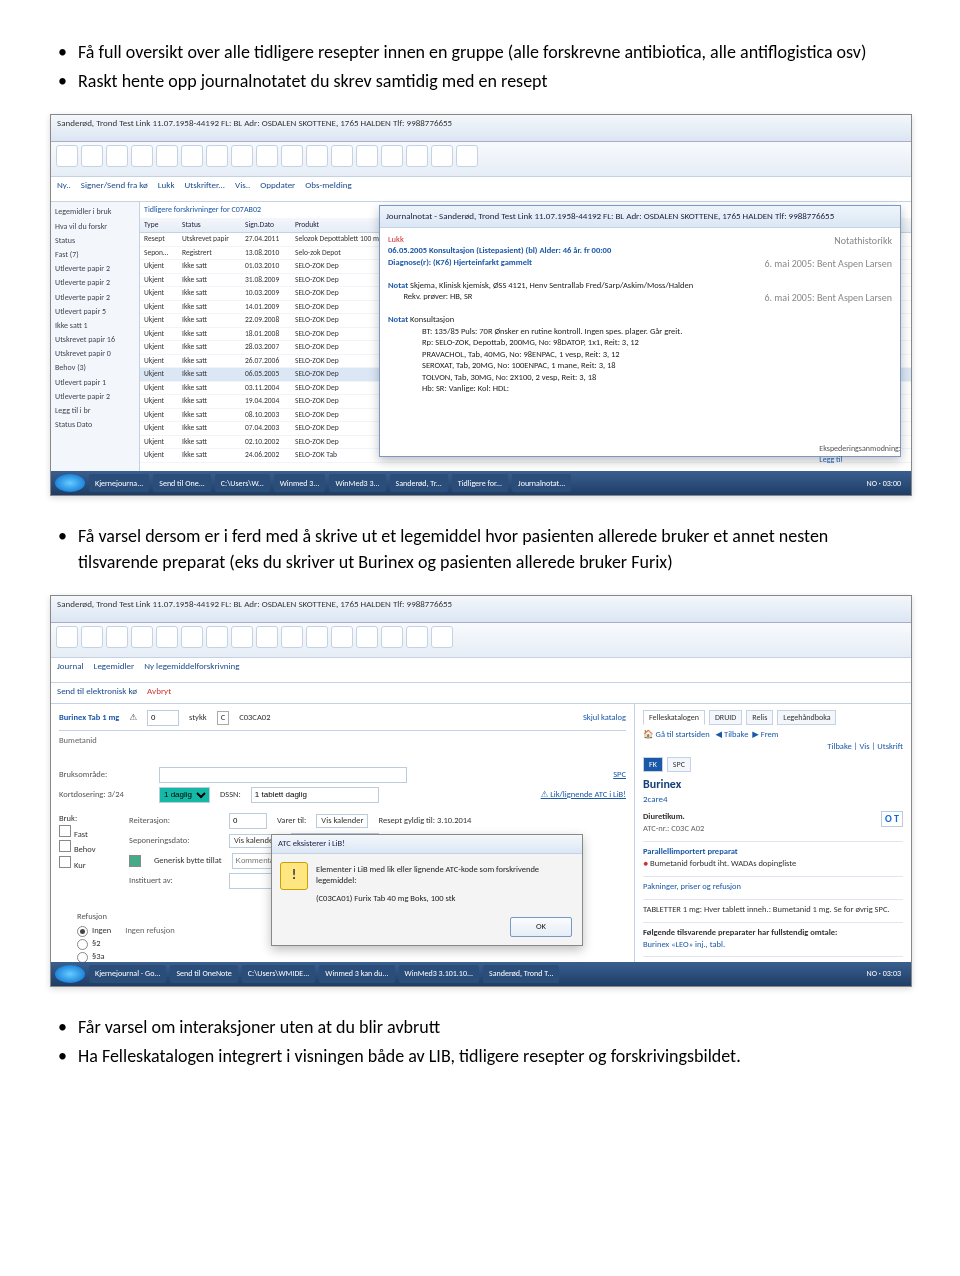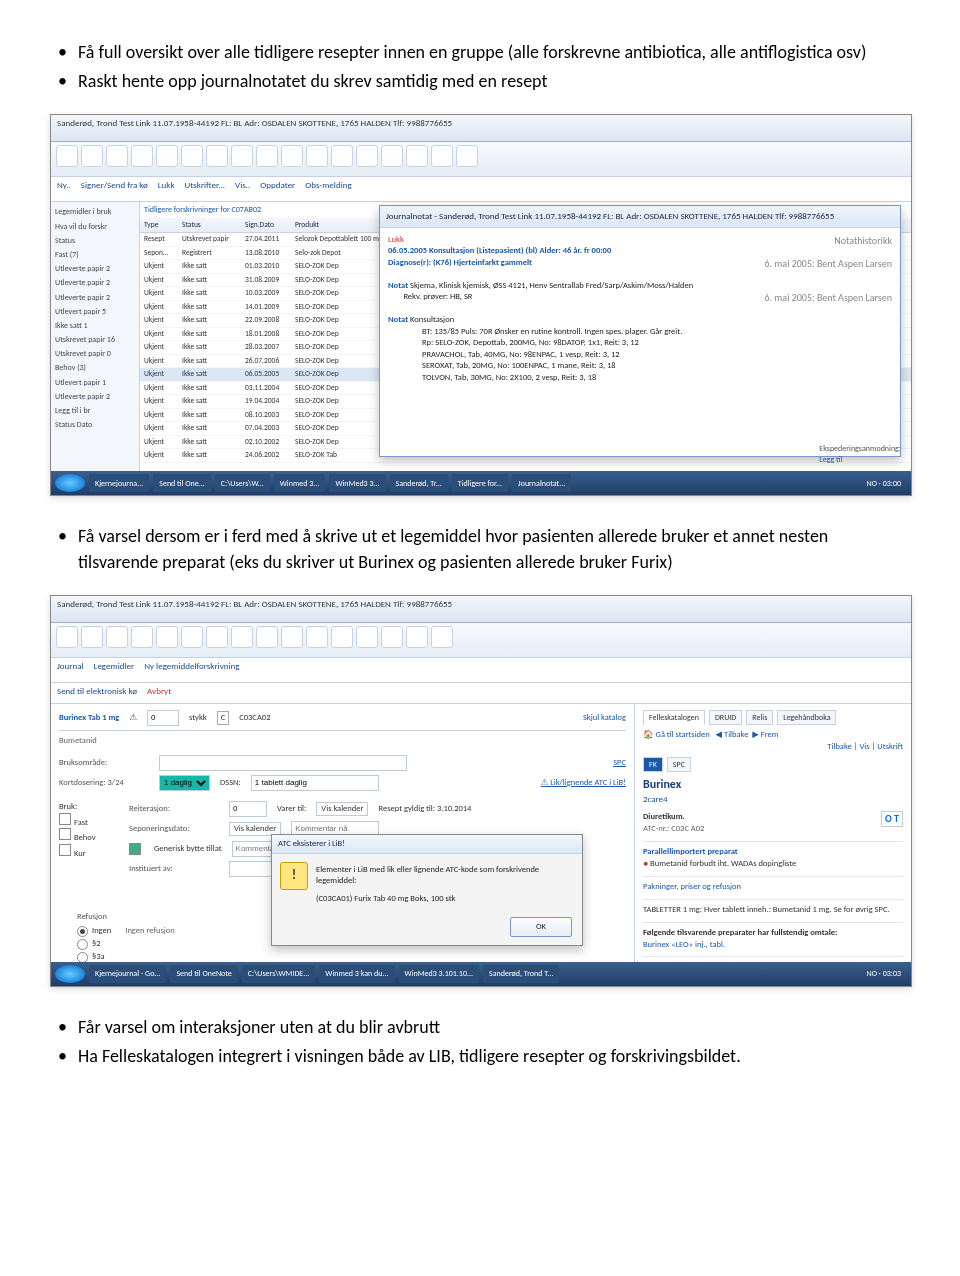--- a/index.html
+++ b/index.html
@@ -446,20 +446,21 @@
       &nbsp;&nbsp;&nbsp;&nbsp;&nbsp;&nbsp;&nbsp;&nbsp;<span>Rekv. prøver: HB, SR</span>
       <span class="sidetime">6. mai 2005: Bent Aspen Larsen</span><br><br>
       <span class="notetag">Notat</span>
       <span>Konsultasjon</span><br>
       <div id="notelines" style="padding-left:34px;">
           <div>BT: 135/85 Puls: 70R  Ønsker en rutine kontroll. Ingen spes. plager. Går greit.</div>
           <div>Rp: SELO-ZOK, Depottab, 200MG, No: 98DATOP, 1x1, Reit:  3, 12</div>
           <div>PRAVACHOL, Tab, 40MG, No: 98ENPAC, 1 vesp, Reit:  3, 12</div>
           <div>SEROXAT, Tab, 20MG, No: 100ENPAC, 1 mane, Reit:  3, 18</div>
           <div>TOLVON, Tab, 30MG, No: 2X100, 2 vesp, Reit:  3, 18</div>
+          <div>Hb:   SR:    Vanlige:     Kol:     HDL:</div>
         </div>
     </div>
   </div>
 
   <div style="position:absolute;right:10px;bottom:30px;font-size:8px;color:#555;">
     <span>Ekspederingsanmodning:</span><br>
     <span style="color:#1a58a8">Legg til</span>
   </div>
 
   <div class="taskbar">
@@ -516,21 +517,21 @@
     <div class="form-left">
       <div class="fline" style="border-bottom:1px solid #c4d2e3;padding-bottom:4px;">
         <b style="color:#1a58a8">Burinex Tab 1 mg</b>
         <span>⚠</span>
         <input type="text" style="width: 24px;" value="0">
         <span>stykk</span>
         <span style="border:1px solid #aaa;padding:0 3px;">C</span>
         <span>C03CA02</span>
         <span style="margin-left:auto;color:#1a58a8">Skjul katalog</span>
       </div>
-      <div style="color:#666;margin-bottom:8px;">Bumetanid</div>
+      <div style="color:#666;margin-bottom:20px;">Bumetanid</div>
 
       <div class="fline">
         <span class="lbl">Bruksområde:</span>
         <input type="text" style="width: 240px;">
         <span style="margin-left:auto;color:#1a58a8;text-decoration:underline;">SPC</span>
       </div>
       <div class="fline">
         <span class="lbl">Kortdosering: 3/24</span>
         <select><option>1 daglig</option></select>
         <span>DSSN:</span>

